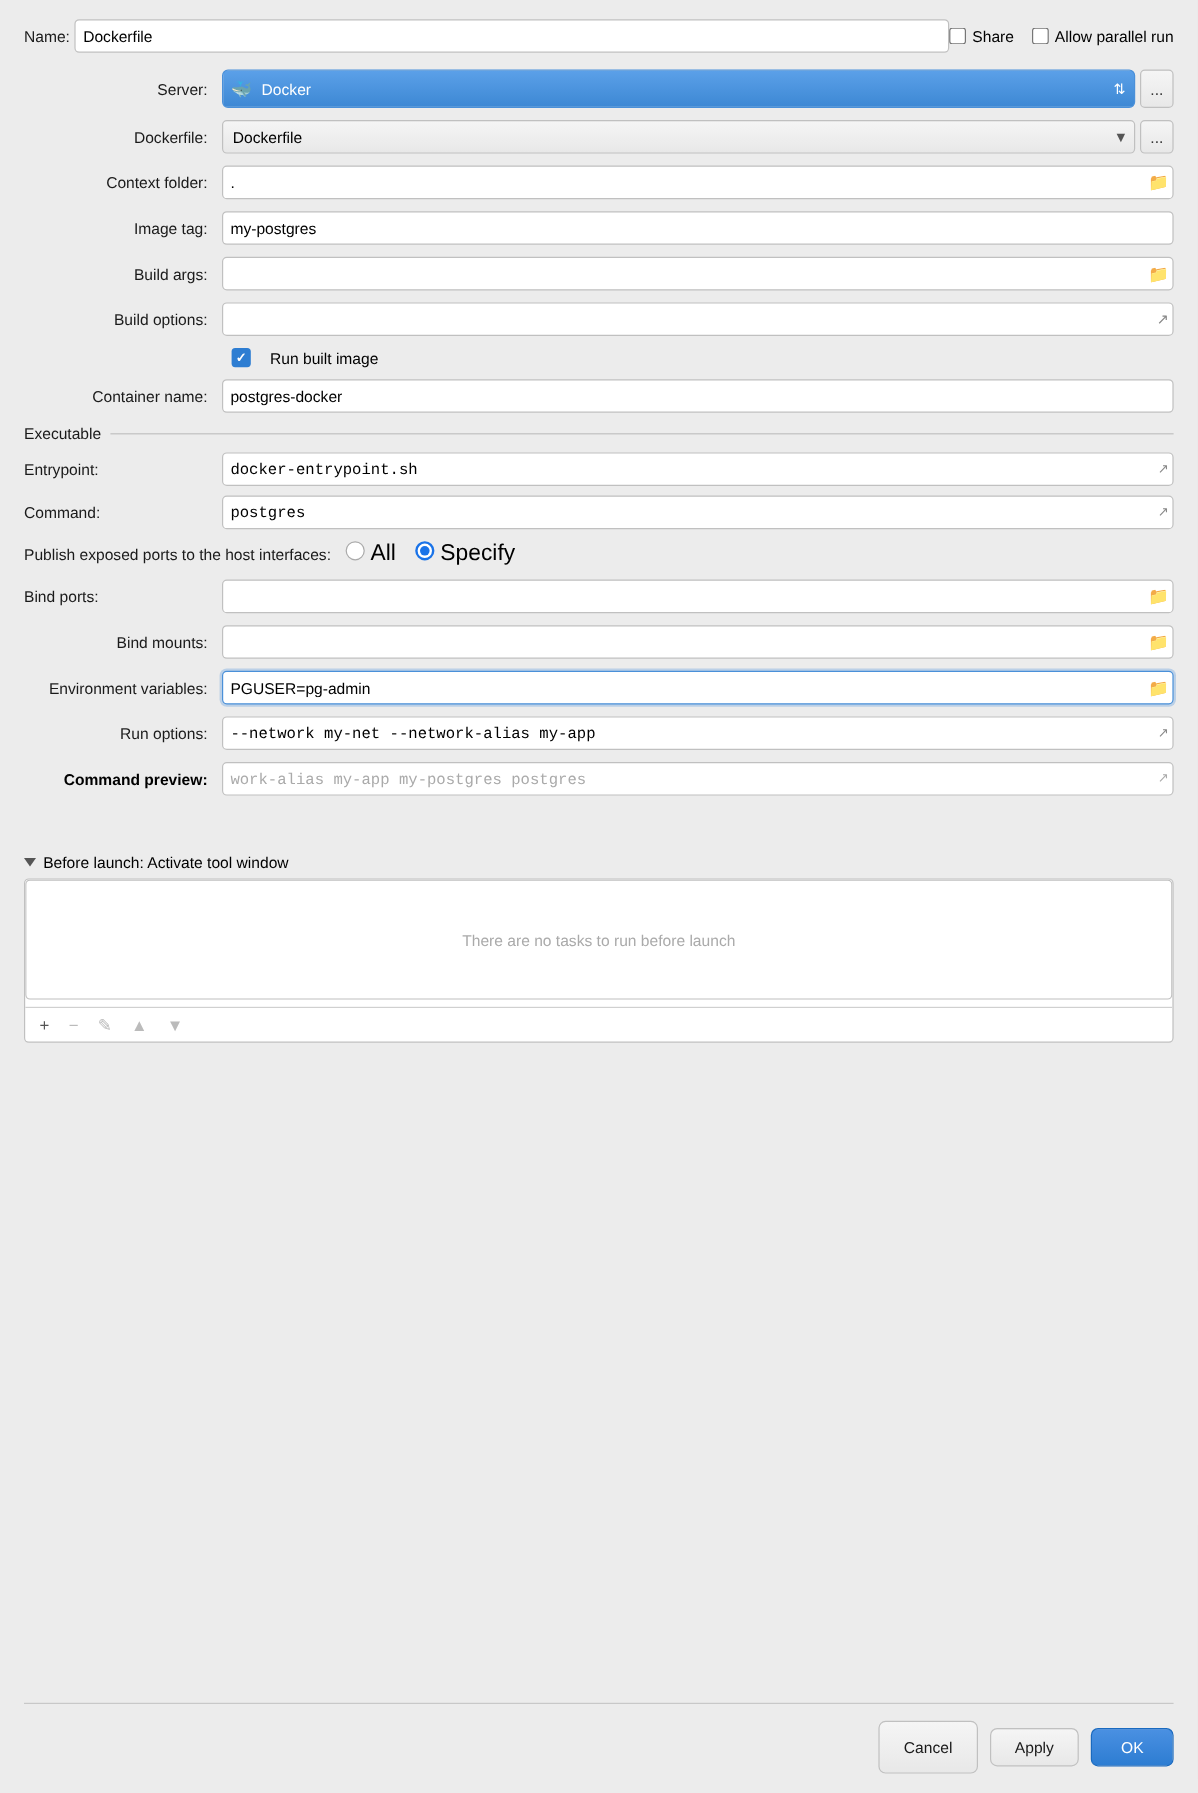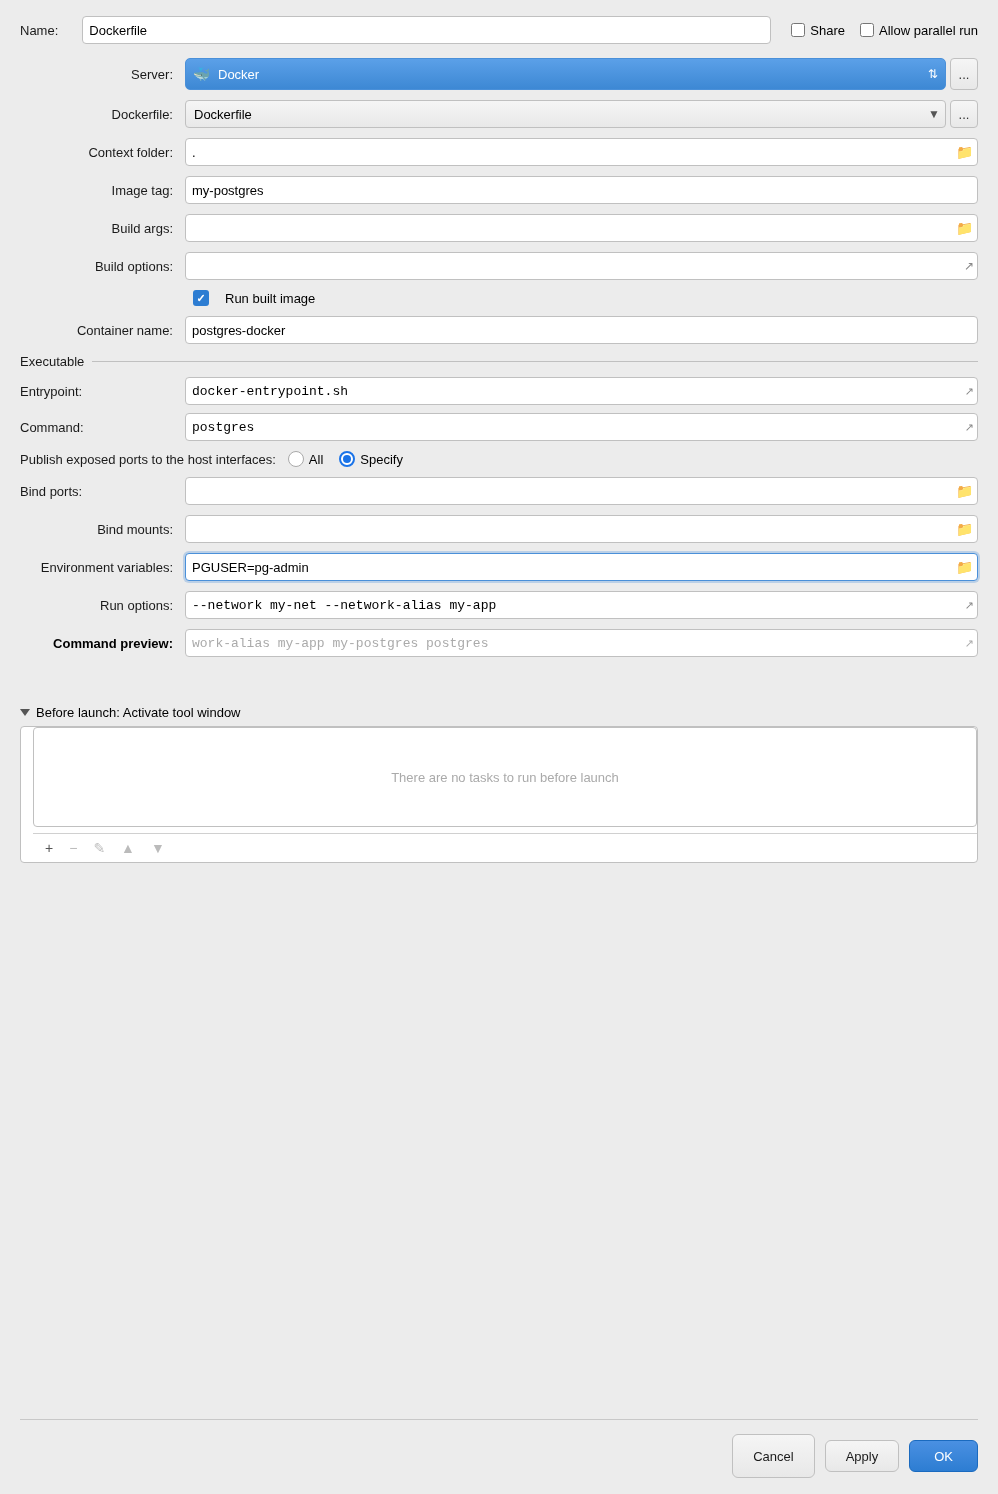--- a/index.html
+++ b/index.html
@@ -169,21 +169,21 @@
       display: flex;
       align-items: center;
       justify-content: center;
       color: #333;
       flex-shrink: 0;
     }
     .name-row {
       display: flex;
       align-items: center;
       margin-bottom: 14px;
-      gap: 20px;
+      gap: 0;
     }
     .name-label {
       font-size: 13px;
       color: #1a1a1a;
       margin-right: 4px;
     }
     .name-input {
       width: 350px;
       height: 28px;
       border: 1px solid #c0c0c0;
@@ -227,23 +227,23 @@
       font-size: 11px;
       font-weight: bold;
     }
     .radio-group {
       display: flex;
       align-items: center;
       gap: 16px;
     }
     .radio-item {
       display: flex;
-      align-items: flex-end;
+      align-items: flex-start;
       gap: 5px;
-      font-size: 13px;
+      font-size: 19px;
       cursor: pointer;
     }
     .radio-empty {
       width: 16px;
       height: 16px;
       border: 1.5px solid #aaa;
       border-radius: 50%;
       background: #fff;
       display: flex;
       align-items: center;
@@ -585,21 +585,21 @@
           <button class="expand-icon-btn" style="color:#aaa;">↗</button>
         </div>
       </div>
     </div>
 
     <div class="before-launch-section">
       <div class="before-launch-header">
         <div class="triangle-down"></div>
         <span>Before launch: Activate tool window</span>
       </div>
-      <div style="border: 1px solid #c0c0c0; border-radius: 4px; background: #fff; overflow: hidden; padding-left: 12px;">
+      <div style="border: 1px solid #c0c0c0; border-radius: 4px; background: #fff; overflow: hidden;">
         <div class="before-launch-box">
           <span class="no-tasks-text">There are no tasks to run before launch</span>
         </div>
         <div class="before-launch-toolbar" style="padding: 4px 8px; border-top: 1px solid #d0d0d0;">
           <button class="toolbar-btn">+</button>
           <button class="toolbar-btn-disabled">−</button>
           <button class="toolbar-btn-disabled">✎</button>
           <button class="toolbar-btn-disabled">▲</button>
           <button class="toolbar-btn-disabled">▼</button>
         </div>

